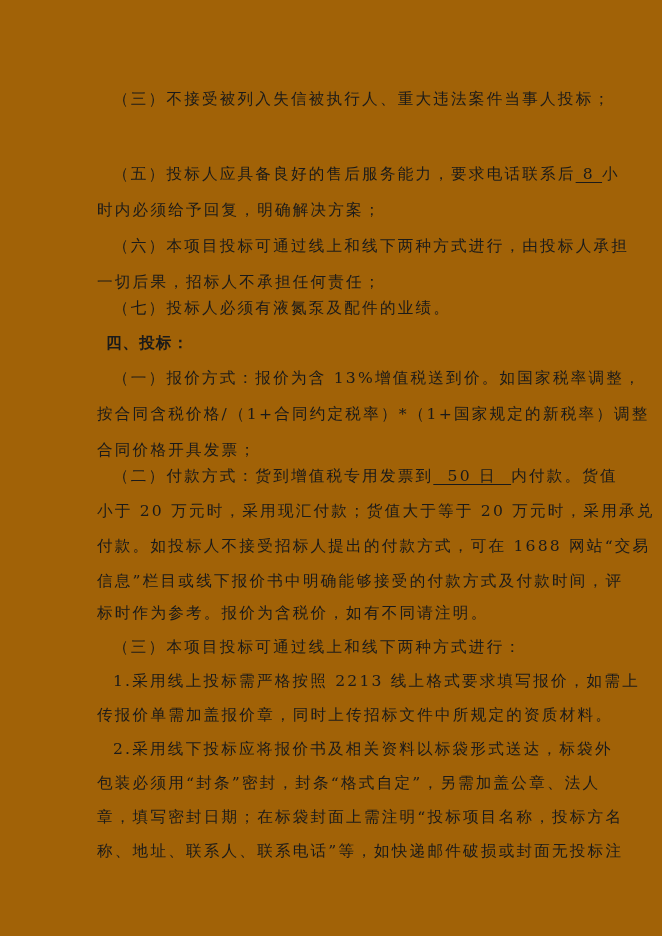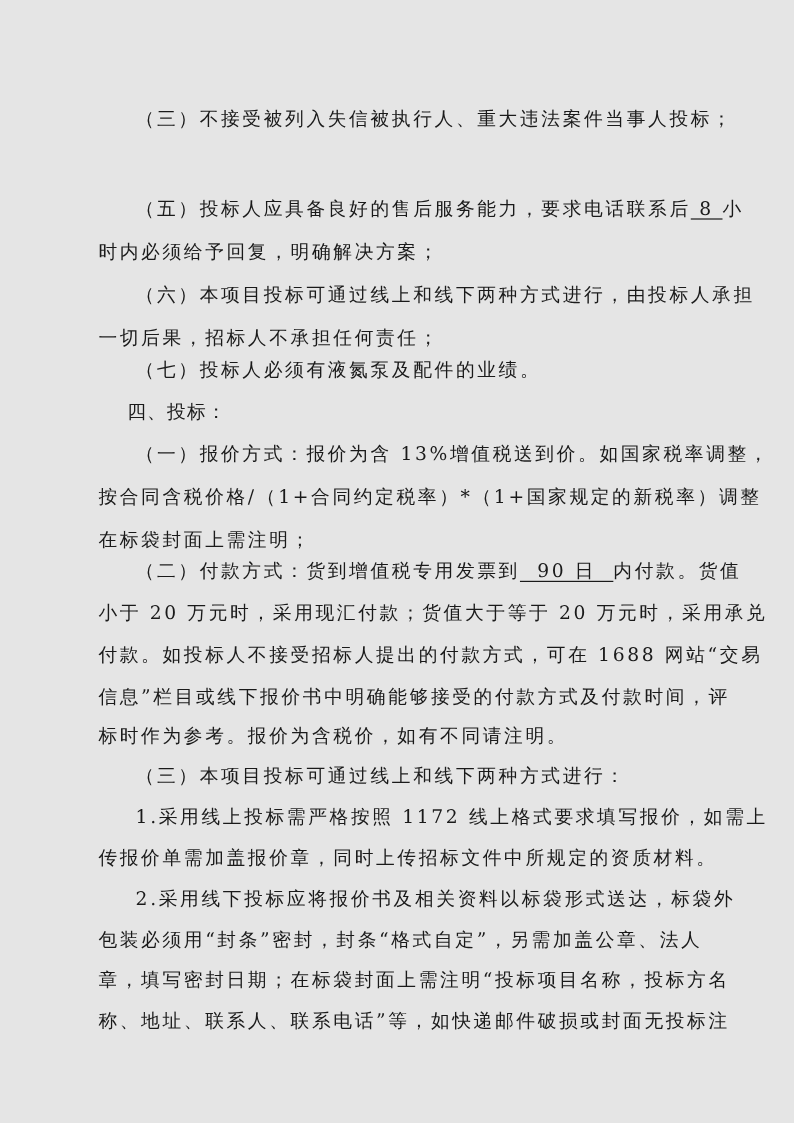--- a/index.html
+++ b/index.html
@@ -1,50 +1,50 @@
 <!DOCTYPE html>
 <html><head>
   <meta charset="utf-8">
   <style>
     html, body { margin: 0; padding: 0; background: #ffffff; }
     body {
       width: 662px; height: 936px; overflow: hidden; position: relative;
       font-family: "DejaVu Serif", "Liberation Serif", serif;
       color: #1a1a1a;
     }
-    .page { position: absolute; left: 0; top: 0; width: 662px; height: 936px; background: #e5e5e5; }
+    .page { position: absolute; left: 0; top: 0; width: 662px; height: 936px; background: #a16207; }
     .line {
-      position: absolute; left: 82px; width: 500px;
+      position: absolute; left: 97px; width: 500px;
       font-size: 15.6px; line-height: 20px; white-space: nowrap;
       letter-spacing: 2.2px;
     }
     .indent { left: 113px; width: 469px; }
-    .bold { font-weight: normal; letter-spacing: 1px; }
+    .bold { font-weight: bold; letter-spacing: 1px; }
     .u { text-decoration: underline; text-underline-offset: 3px; text-decoration-thickness: 1px; }
     .just { text-align: justify; text-align-last: justify; }
   </style>
 </head>
 <body>
 
 <div class="page">
   <div class="line indent" style="top:89px">（三）不接受被列入失信被执行人、重大违法案件当事人投标；</div>
   <div class="line indent just" style="top:164px"><span>（五）投标人应具备良好的售后服务能力，要求电话联系后</span><span class="u"> 8 </span><span>小</span></div>
   <div class="line" style="top:200px">时内必须给予回复，明确解决方案；</div>
   <div class="line indent just" style="top:236px">（六）本项目投标可通过线上和线下两种方式进行，由投标人承担</div>
   <div class="line" style="top:272px">一切后果，招标人不承担任何责任；</div>
   <div class="line indent" style="top:298px">（七）投标人必须有液氮泵及配件的业绩。</div>
   <div class="line bold" style="top:333px; left:106px">四、投标：</div>
   <div class="line indent just" style="top:368px">（一）报价方式：报价为含 13%增值税送到价。如国家税率调整，</div>
   <div class="line just" style="top:404px">按合同含税价格/（1+合同约定税率）*（1+国家规定的新税率）调整</div>
-  <div class="line" style="top:440px">在标袋封面上需注明；</div>
-  <div class="line indent just" style="top:466px"><span>（二）付款方式：货到增值税专用发票到</span><span class="u" style="white-space:pre">  90 日  </span><span>内付款。货值</span></div>
+  <div class="line" style="top:440px">合同价格开具发票；</div>
+  <div class="line indent just" style="top:466px"><span>（二）付款方式：货到增值税专用发票到</span><span class="u" style="white-space:pre">  50 日  </span><span>内付款。货值</span></div>
   <div class="line just" style="top:501px">小于 20 万元时，采用现汇付款；货值大于等于 20 万元时，采用承兑</div>
   <div class="line just" style="top:536px">付款。如投标人不接受招标人提出的付款方式，可在 1688 网站“交易</div>
   <div class="line just" style="top:571px">信息”栏目或线下报价书中明确能够接受的付款方式及付款时间，评</div>
   <div class="line" style="top:603px">标时作为参考。报价为含税价，如有不同请注明。</div>
   <div class="line indent" style="top:637px">（三）本项目投标可通过线上和线下两种方式进行：</div>
-  <div class="line indent just" style="top:671px">1.采用线上投标需严格按照 1172 线上格式要求填写报价，如需上</div>
+  <div class="line indent just" style="top:671px">1.采用线上投标需严格按照 2213 线上格式要求填写报价，如需上</div>
   <div class="line" style="top:705px">传报价单需加盖报价章，同时上传招标文件中所规定的资质材料。</div>
   <div class="line indent just" style="top:739px">2.采用线下投标应将报价书及相关资料以标袋形式送达，标袋外</div>
   <div class="line just" style="top:773px">包装必须用“封条”密封，封条“格式自定”，另需加盖公章、法人</div>
   <div class="line just" style="top:807px">章，填写密封日期；在标袋封面上需注明“投标项目名称，投标方名</div>
   <div class="line just" style="top:841px">称、地址、联系人、联系电话”等，如快递邮件破损或封面无投标注</div>
 </div>
 
 </body></html>

